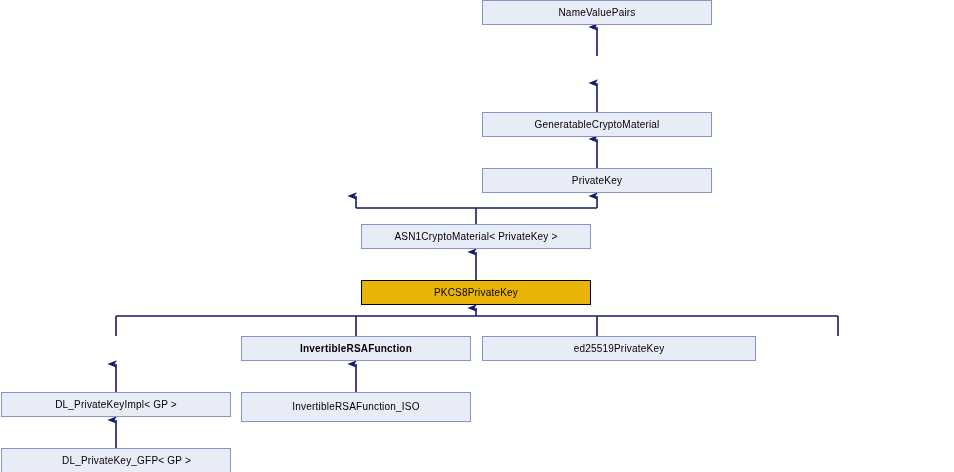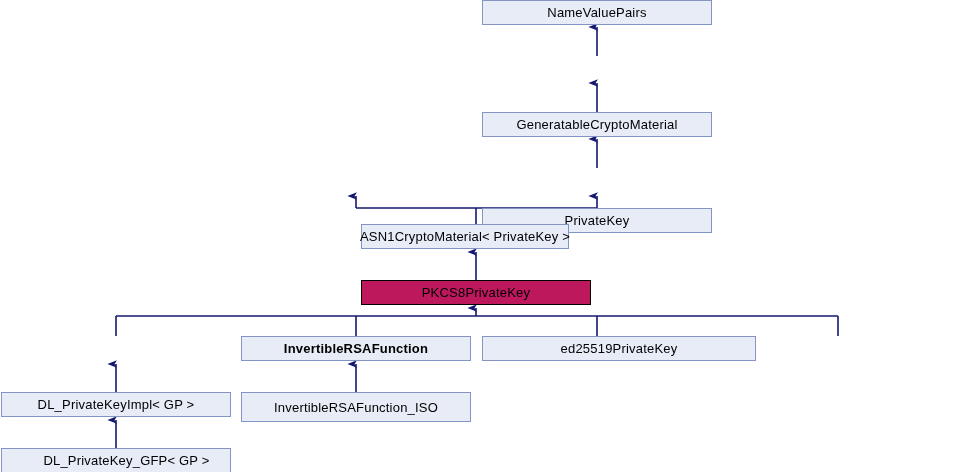--- a/index.html
+++ b/index.html
@@ -24,31 +24,31 @@
     width: 954px;
     height: 472px;
     pointer-events: none;
   }
   .node {
     position: absolute;
     box-sizing: border-box;
     display: flex;
     align-items: center;
     justify-content: center;
-    font-size: 13px;
+    font-size: 10px;
     line-height: 1;
     color: #000000;
     letter-spacing: 0.2px;
     white-space: nowrap;
     background: #e8ecf7;
     border: 1px solid #8494c4;
     z-index: 2;
   }
   .node.current {
-    background: #be185d;
+    background: #eab308;
     border: 1px solid #000000;
   }
   .node.abstract {
     border: 1px dashed #8494c4;
     background-color: #f3f5fb;
     background-image: repeating-linear-gradient(
       -45deg,
       rgba(160, 176, 212, 0.55) 0px,
       rgba(160, 176, 212, 0.55) 1.5px,
       rgba(255, 255, 255, 0) 1.5px,
@@ -108,25 +108,25 @@
   <div class="node" style="left:482px; top:0px; width:230px; height:25px;">
     <span class="label">NameValuePairs</span>
   </div>
 
 
   <div class="node" style="left:482px; top:112px; width:230px; height:25px;">
     <span class="label">GeneratableCryptoMaterial</span>
   </div>
 
 
-  <div class="node" style="left:482px; top:168px; width:230px; height:25px;margin-top:40px;">
+  <div class="node" style="left:482px; top:168px; width:230px; height:25px;">
     <span class="label">PrivateKey</span>
   </div>
 
-  <div class="node" style="left:361px; top:224px; width:208px; height:25px;">
+  <div class="node" style="left:361px; top:224px; width:230px; height:25px;">
     <span class="label">ASN1CryptoMaterial&lt; PrivateKey &gt;</span>
   </div>
 
   <div class="node current" style="left:361px; top:280px; width:230px; height:25px;">
     <span class="label">PKCS8PrivateKey</span>
   </div>
 
 
   <div class="node" style="left:241px; top:336px; width:230px; height:25px;font-weight:bold;">
     <span class="label">InvertibleRSAFunction</span>

